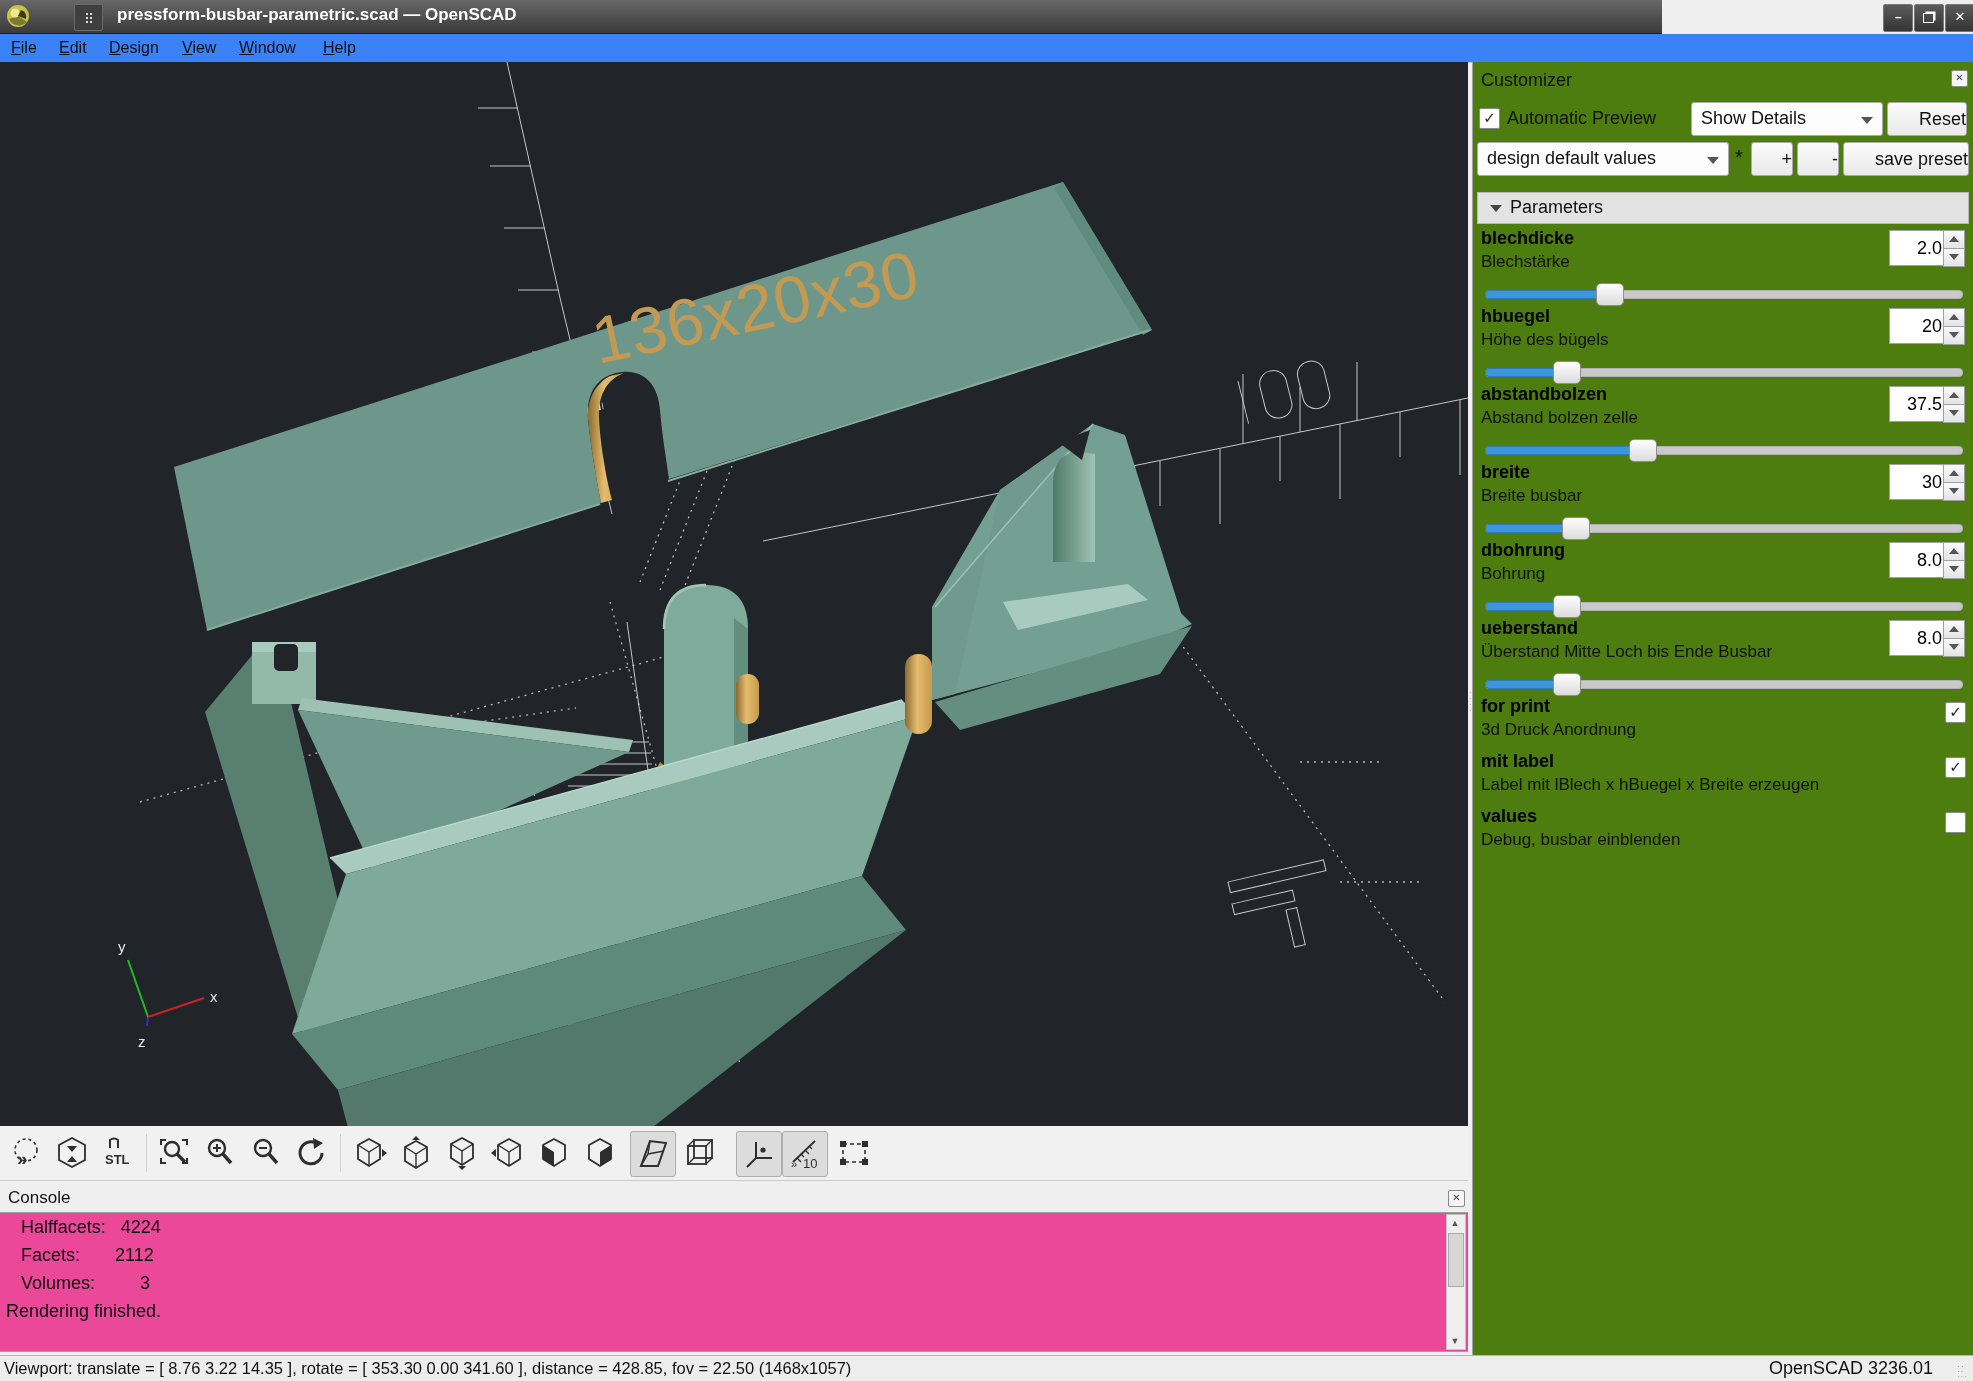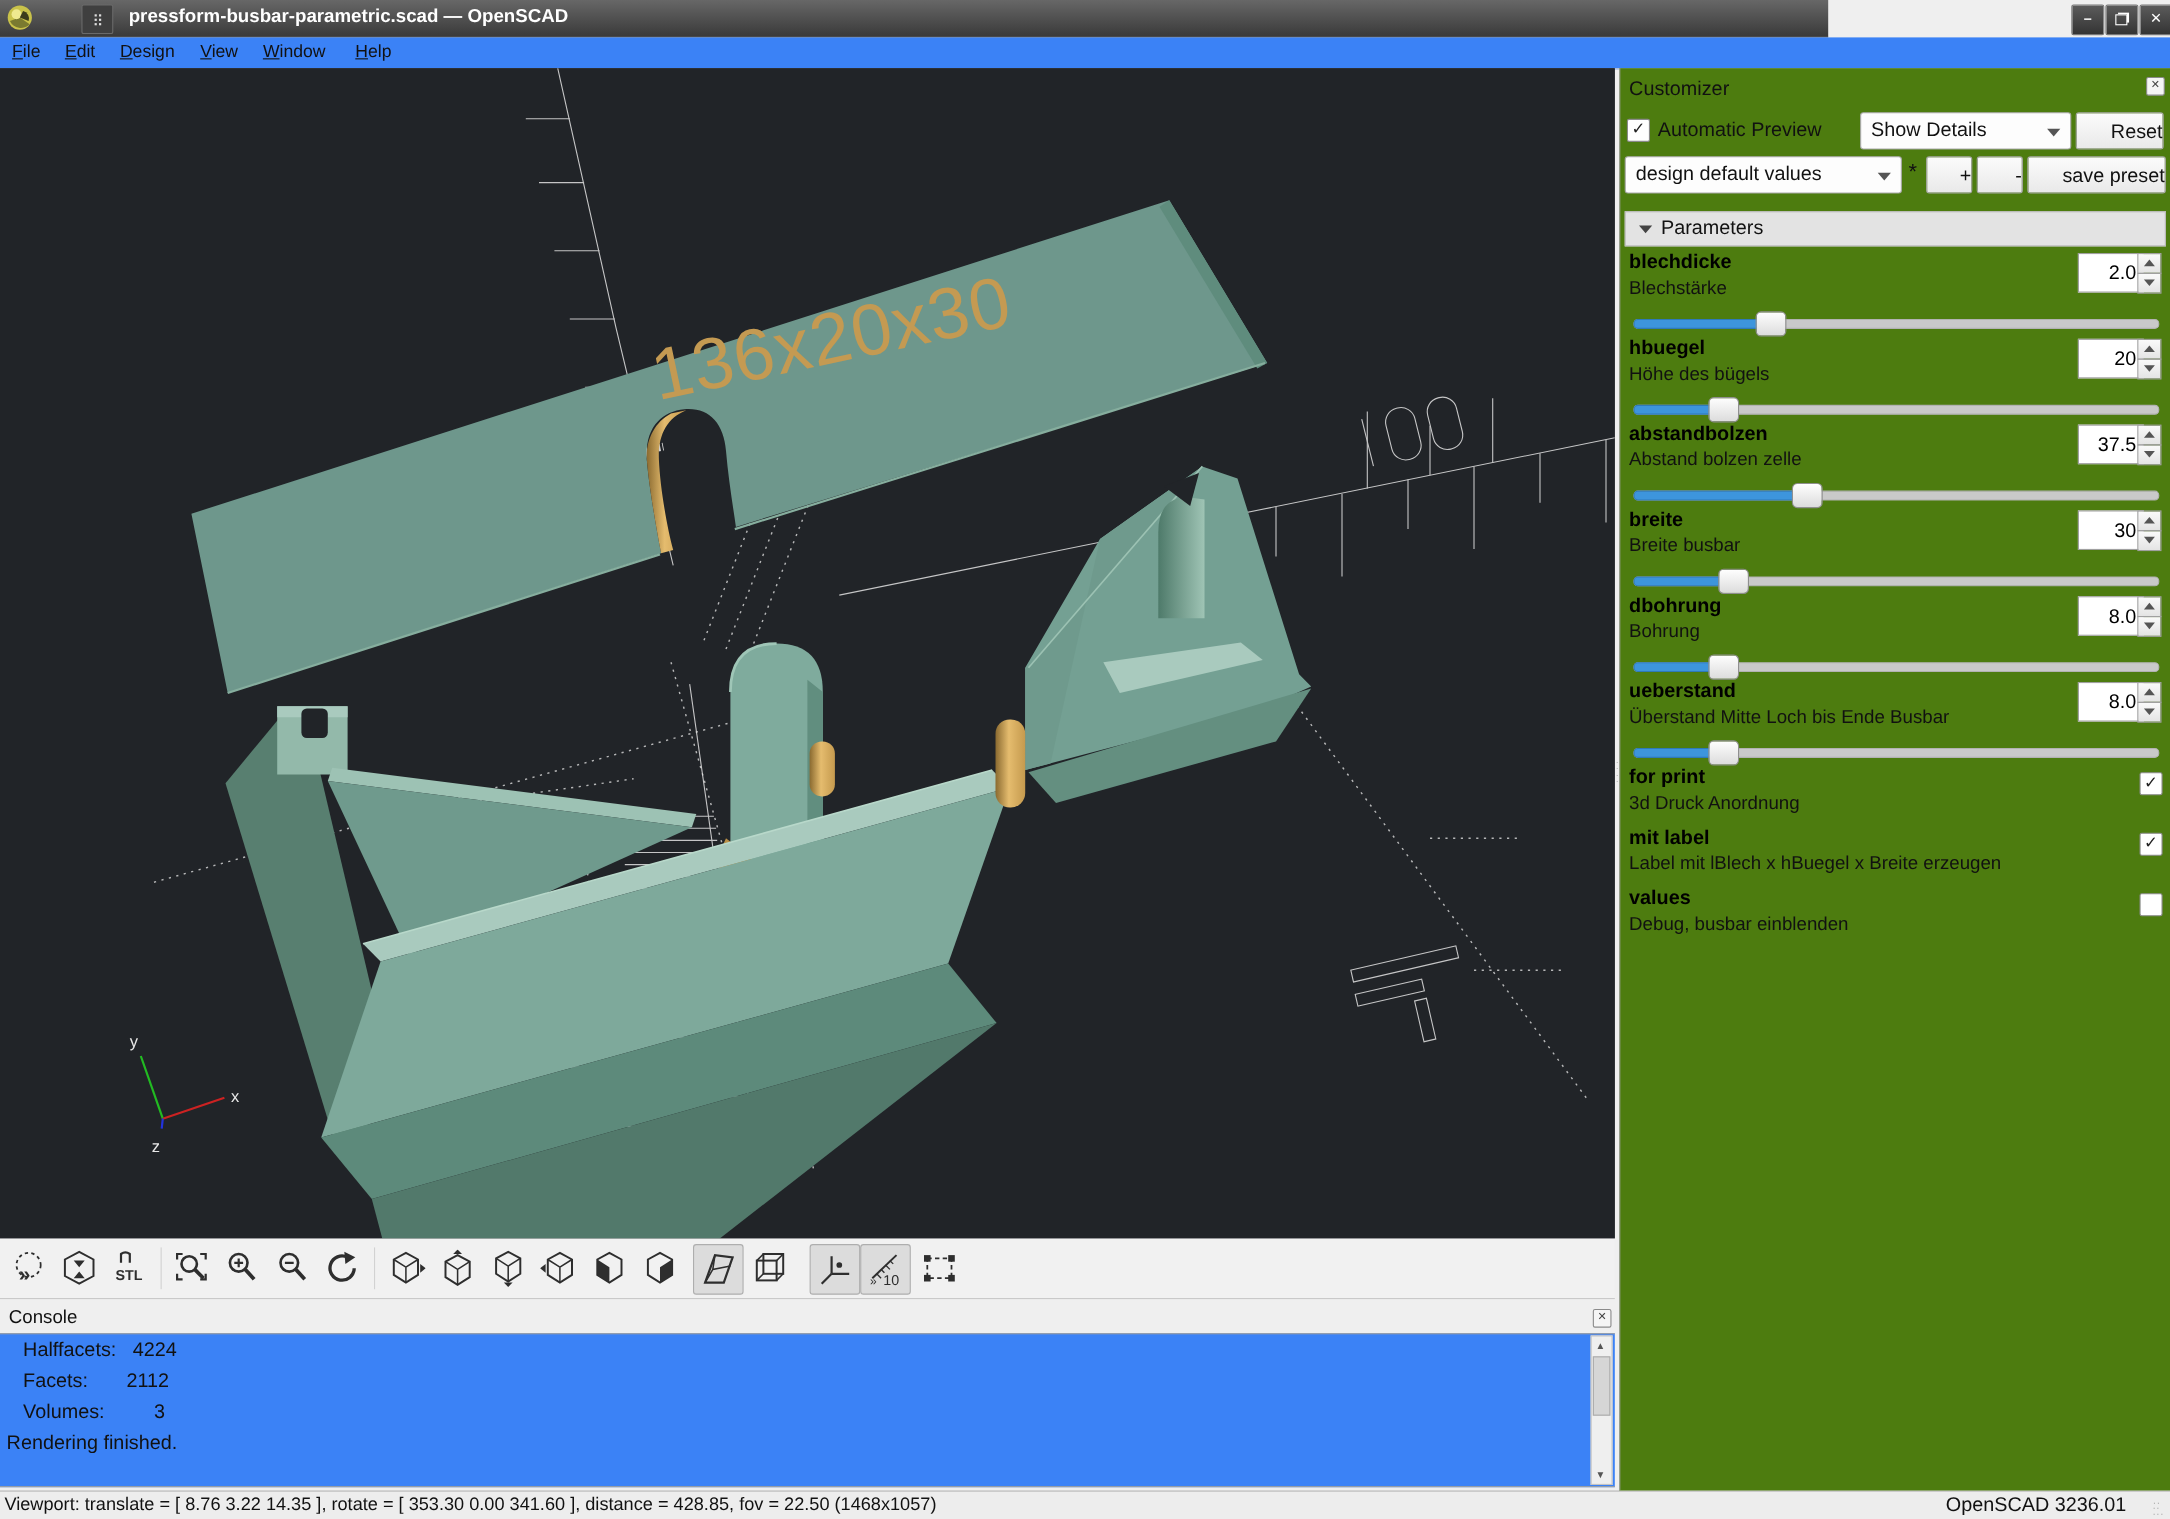--- a/index.html
+++ b/index.html
@@ -33,21 +33,21 @@
     border-bottom:1px solid #c9c9c9;}
   .tbtn{position:absolute;top:5px;width:44px;height:44px;border-radius:3px;}
   .tbtn svg{position:absolute;left:5px;top:5px;}
   .tbtn.pressed{background:#dcdcdc;border:1px solid #aeaeae;}
   .tsep{position:absolute;top:8px;width:1px;height:38px;background:#d2d2d2;}
   
   .console-header{position:absolute;left:0;top:1186px;width:1468px;height:24px;background:#efefef;}
   .console-title{position:absolute;left:8px;top:2px;font-size:17px;color:#111;}
   .panel-close{position:absolute;width:15px;height:15px;border:1px solid #8a8a8a;border-radius:2px;
      background:#f5f5f5;color:#444;font-size:10px;line-height:14px;text-align:center;font-weight:bold;}
-  .console-body{position:absolute;left:0;top:1212px;width:1468px;height:138px;background:#3b82f6;
+  .console-body{position:absolute;left:0;top:1212px;width:1468px;height:138px;background:#ec4899;
      border-top:1px solid #9f9f9f;border-bottom:1px solid #9f9f9f;}
   .console-line{white-space:pre;font-size:18px;color:#111;line-height:28px;padding-left:6px;}
   .vscroll{position:absolute;right:2px;top:1px;width:18px;height:134px;background:#efefef;
      border:1px solid #c3c3c3;}
   .vscroll .arr{position:absolute;left:0;width:16px;height:16px;text-align:center;font-size:9px;color:#555;line-height:16px;}
   .vscroll .thumb{position:absolute;left:1px;top:18px;width:14px;height:52px;background:#d6d6d6;
      border:1px solid #aaa;}
   
   .statusbar{position:absolute;left:0;top:1355px;width:1973px;height:26px;background:#ededed;
      border-top:1px solid #b5b5b5;}

